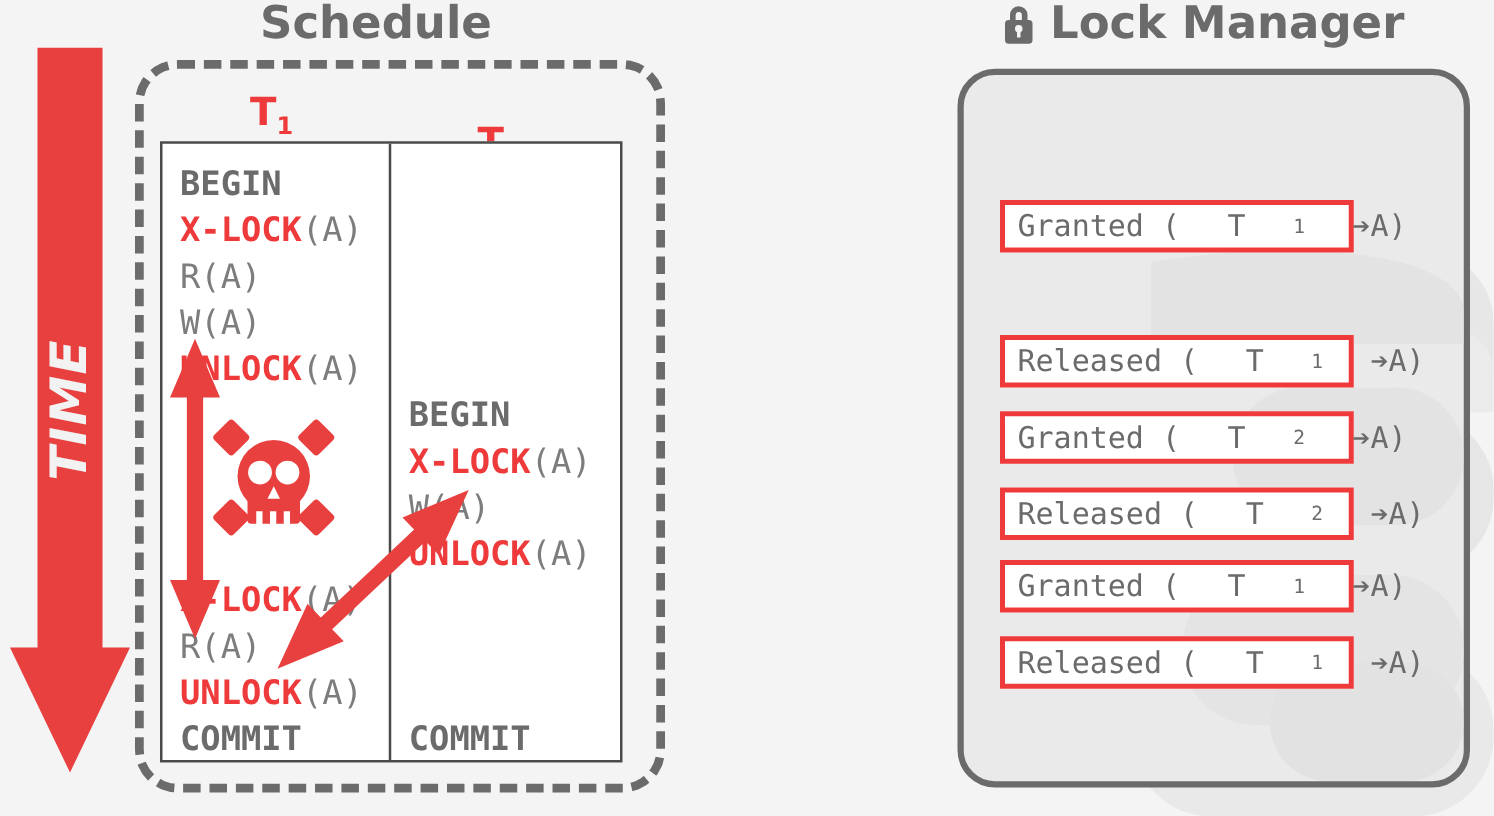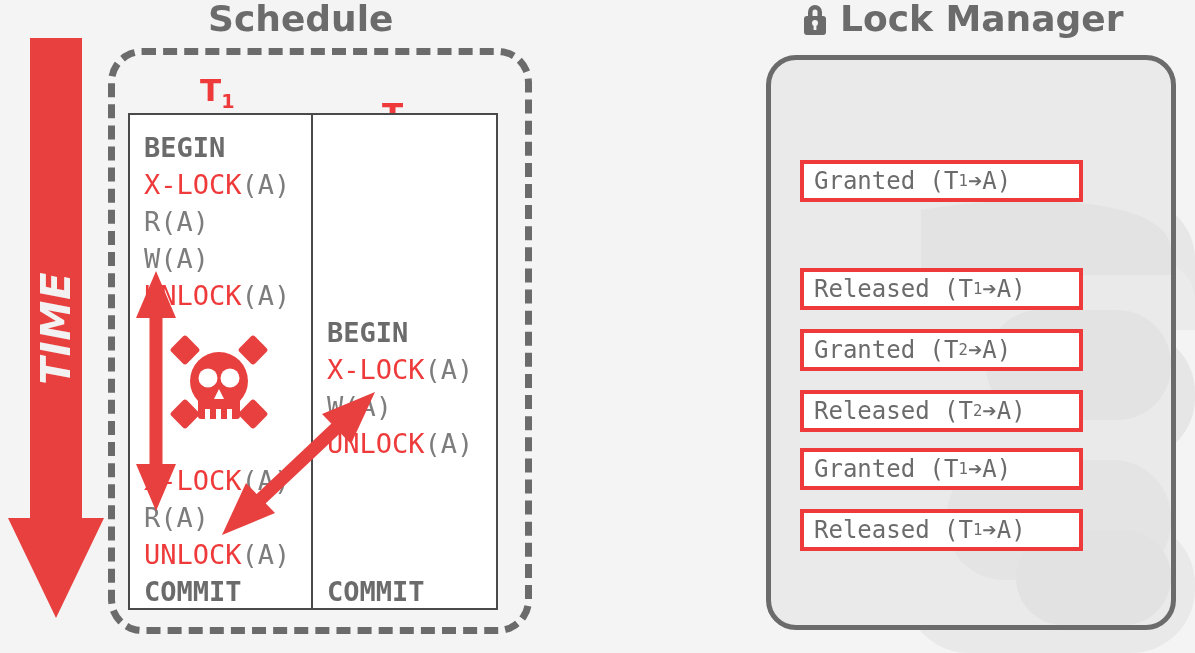--- a/index.html
+++ b/index.html
@@ -119,21 +119,21 @@
   .txn-col.left { border-right: 2px solid #4a4a4a; }
   .op-line {
     height: 37px;
     line-height: 37px;
     font-size: 27px;
     font-family: "DejaVu Sans Mono", monospace;
     white-space: nowrap;
   }
   .op-line.blank { visibility: hidden; }
   .op-plain { color: #7d7d7d; font-weight: normal; }
-  .op-lock  { color: #ee3a3a; font-weight: normal; text-align: right; }
+  .op-lock  { color: #ee3a3a; font-weight: bold; text-align: right; }
   .op-kw    { color: #6b6b6b; font-weight: bold; }
   .op-arg   { color: #7d7d7d; font-weight: normal; }
 
   
   #schedule-overlay {
     position: absolute;
     left: 128px;
     top: 113px;
     width: 370px;
     height: 497px;
@@ -163,20 +163,21 @@
     background: #ffffff;
     border: 4px solid #ee3a3a;
     box-sizing: border-box;
     display: flex;
     align-items: center;
     padding-left: 10px;
     color: #6b6b6b;
     font-size: 24px;
     font-family: "DejaVu Sans Mono", monospace;
     white-space: nowrap;
+    gap: 38px;
   }
   .lock-entry sub { font-size: 0.65em; }
 </style>
 </head>
 <body>
 
 <svg id="watermark" viewBox="0 0 1195 653" preserveAspectRatio="none">
   <path d="M1050 180 C1120 180 1195 200 1195 260 L1195 300 L1000 300 C960 300 950 240 990 200 Z" fill="#e7e7e7"></path>
   <rect x="940" y="330" width="255" height="130" rx="62" fill="#e6e6e6"></rect>
   <rect x="905" y="520" width="290" height="133" rx="64" fill="#e9e9e9"></rect>

